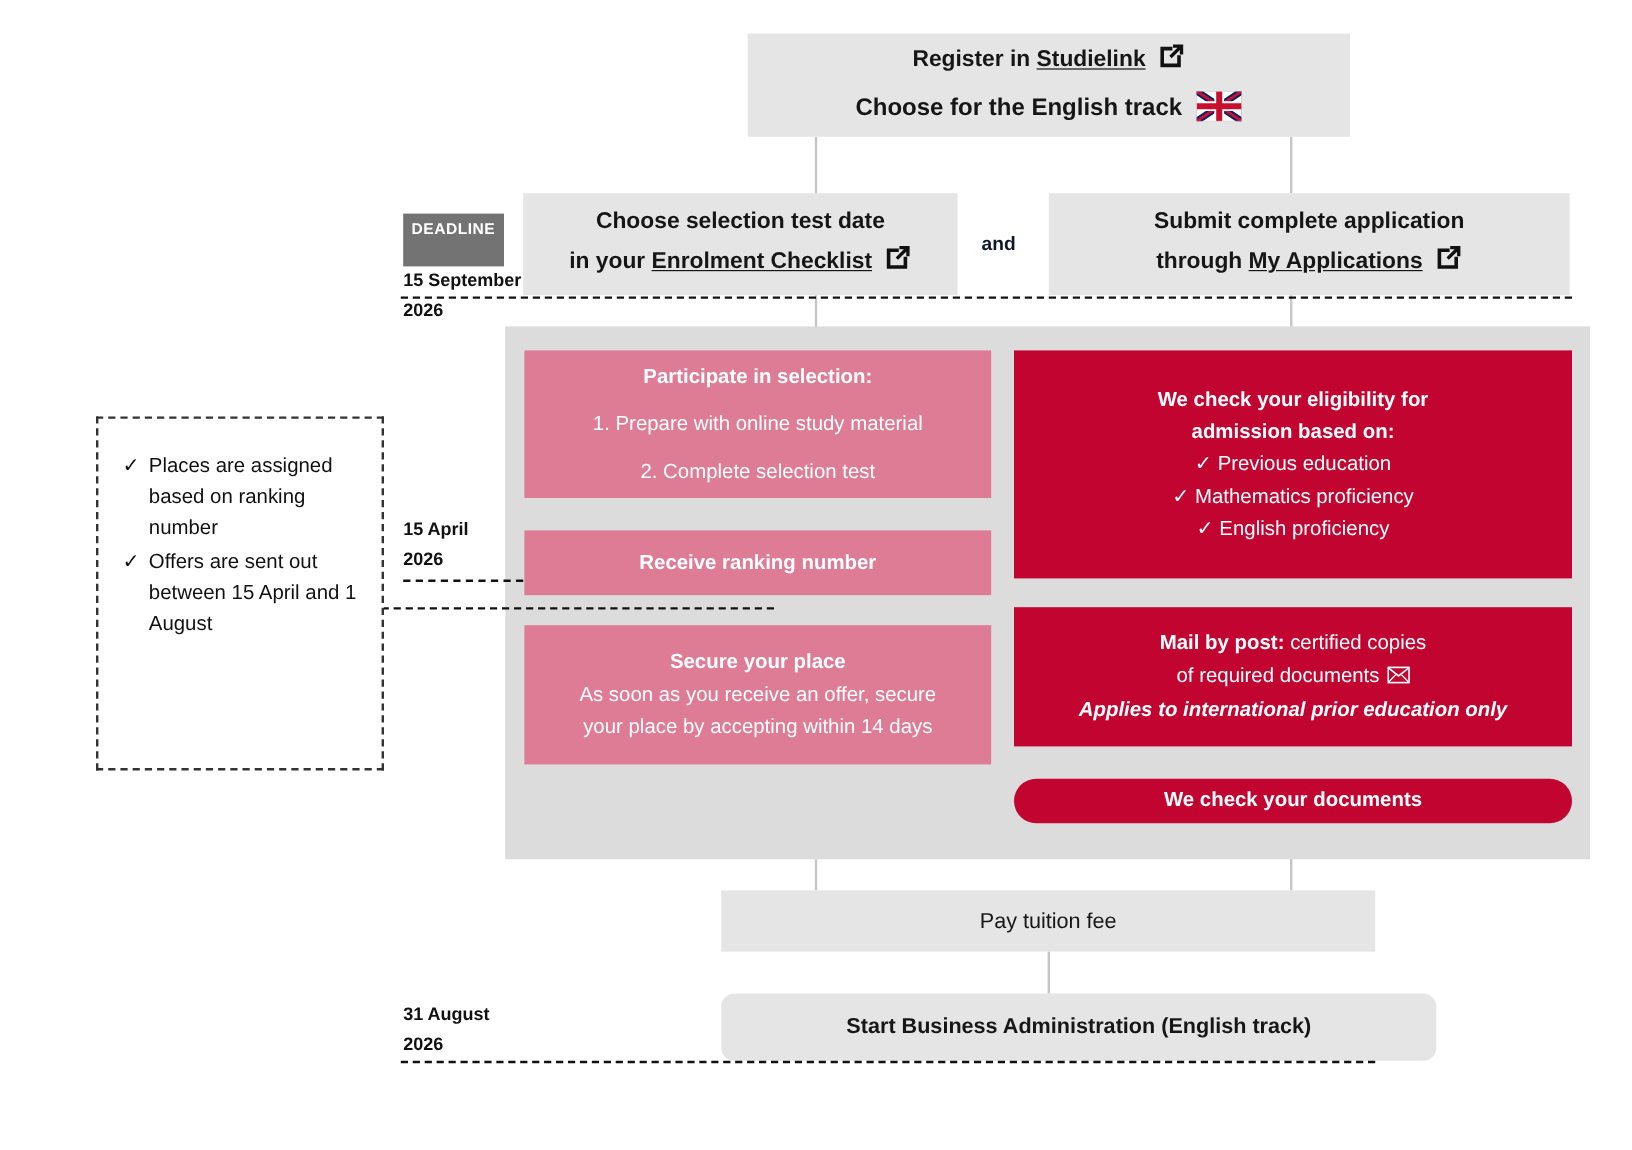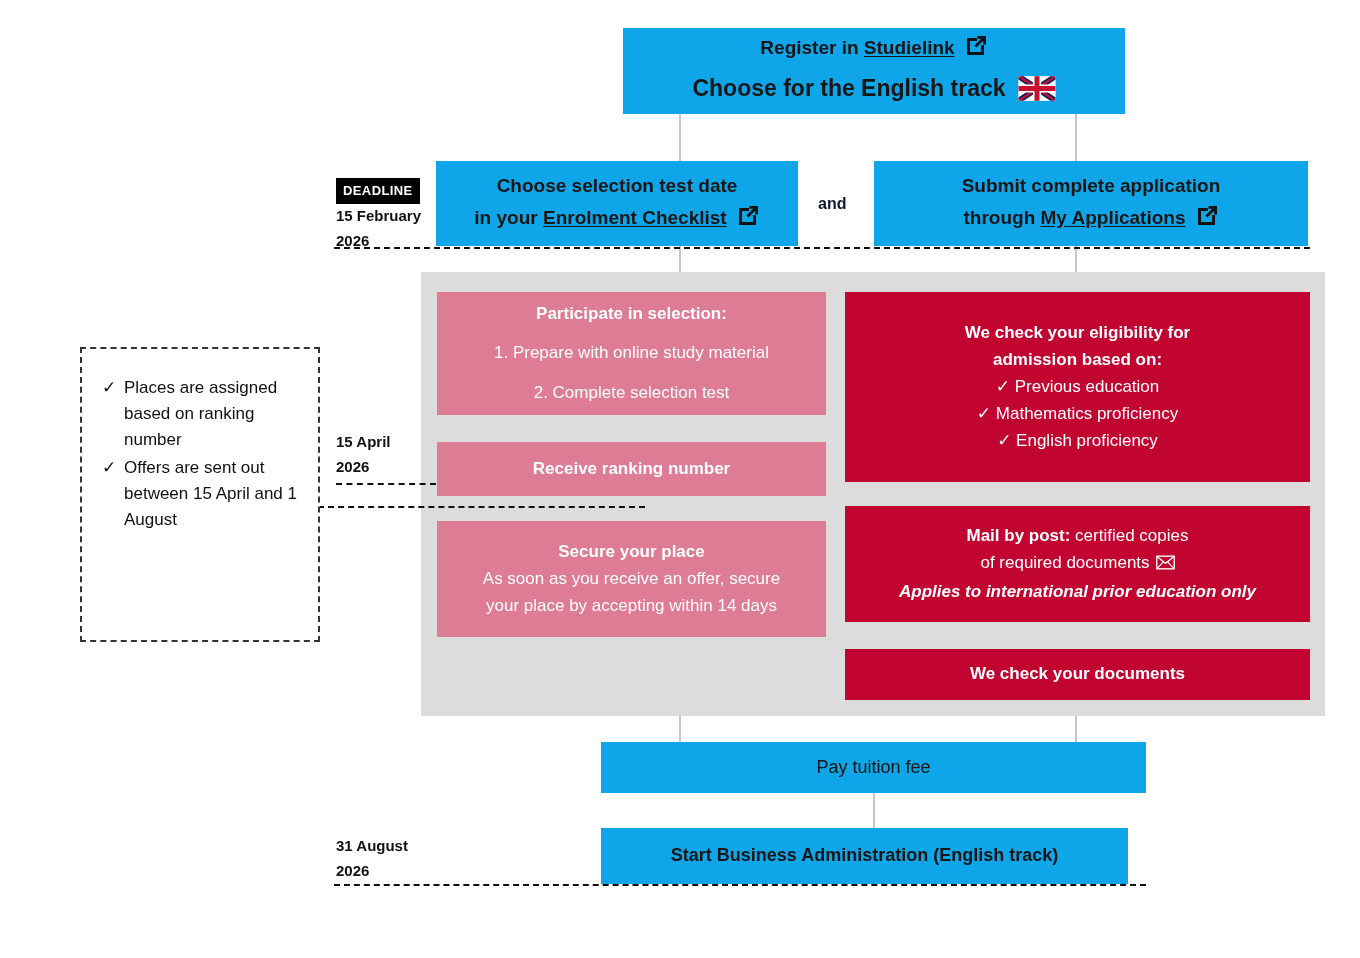--- a/index.html
+++ b/index.html
@@ -7,41 +7,41 @@
     width:1360px;height:958px;
     font-family:"Liberation Sans", sans-serif;
     color:#1a1a1a;
     overflow:hidden;
   }
   #stage{position:relative;width:1360px;height:958px;}
 
   
   .box{position:absolute;box-sizing:border-box;display:flex;flex-direction:column;
        align-items:center;justify-content:center;text-align:center;}
-  .grey{background:#0ea5e9;color:#161616;}
+  .grey{background:#e5e5e5;color:#161616;}
   .pink{background:#de7c95;color:#ffffff;}
   .red{background:#c20430;color:#ffffff;}
   .grey-panel{position:absolute;background:#dcdcdc;box-sizing:border-box;}
 
   .ln{line-height:1.30;white-space:nowrap;}
   .b{font-weight:bold;}
   .it{font-style:italic;}
 
   
   .vline{position:absolute;width:2px;background:#c6c6c6;}
 
   
   .dashrule{position:absolute;height:0;border-top:2px dashed #111111;}
   .dashrule-thin{position:absolute;height:0;border-top:2px dashed #111111;}
 
   
   .deadline-badge{
-    display:inline-block;background:#000000;color:#ffffff;
+    display:inline-block;background:#737373;color:#ffffff;
     font-size:13px;font-weight:bold;letter-spacing:.4px;
-    padding:2px 7px 3px 7px;
+    padding:2px 7px 21px 7px;
   }
   .datelabel{position:absolute;font-size:15px;font-weight:bold;color:#111111;line-height:1.65;}
 
   
   .note{
     position:absolute;box-sizing:border-box;
     border:2px dashed #333333;background:#ffffff;
     padding:26px 18px 20px 20px;
   }
   .note ul{list-style:none;margin:0;padding:0;}
@@ -77,37 +77,37 @@
 
   <div class="box grey" style="left:623px;top:28px;width:502px;height:86px;">
     <div class="ln b" style="font-size:19px;">
       <span>Register in </span><span class="u">Studielink</span><span class="extlink">
         <svg width="24" height="24" viewBox="0 0 24 24" aria-hidden="true">
           <path d="M3 5 H13 V8 H6 V19 H17 V12 H20 V22 H3 Z" fill="#111"></path>
           <path d="M13.5 3 H22 V11.5 H19.2 V7.7 L12.4 14.5 L10.4 12.5 L17.2 5.7 H13.5 Z" fill="#111"></path>
         </svg>
       </span>
     </div>
-    <div class="ln b" style="font-size:23px;margin-top:10px;">
+    <div class="ln b" style="font-size:20px;margin-top:10px;">
       <span>Choose for the English track</span><span class="flagwrap">
         <svg width="38" height="25" viewBox="0 0 60 40" aria-hidden="true">
           <rect width="60" height="40" fill="#ffffff"></rect>
           <path d="M0,0 L60,40 M60,0 L0,40" stroke="#012169" stroke-width="9"></path>
           <path d="M0,0 L60,40 M60,0 L0,40" stroke="#C8102E" stroke-width="4"></path>
           <path d="M30,0 V40 M0,20 H60" stroke="#ffffff" stroke-width="13"></path>
           <path d="M30,0 V40 M0,20 H60" stroke="#C8102E" stroke-width="8"></path>
           <rect x="0" y="0" width="60" height="40" fill="none" stroke="#b9b9b9" stroke-width="1"></rect>
         </svg>
       </span>
     </div>
   </div>
 
   <div class="datelabel" style="left:336px;top:178px;">
     <span class="deadline-badge">DEADLINE</span><br>
-    <span>15 February</span><br>
+    <span>15 September</span><br>
     <span>2026</span>
   </div>
 
   <div class="box grey" style="left:436px;top:161px;width:362px;height:85px;">
     <div class="ln b" style="font-size:19px;">Choose selection test date</div>
     <div class="ln b" style="font-size:19px;margin-top:4px;">
       <span>in your </span><span class="u">Enrolment Checklist</span><span class="extlink">
         <svg width="24" height="24" viewBox="0 0 24 24" aria-hidden="true">
           <path d="M3 5 H13 V8 H6 V19 H17 V12 H20 V22 H3 Z" fill="#111"></path>
           <path d="M13.5 3 H22 V11.5 H19.2 V7.7 L12.4 14.5 L10.4 12.5 L17.2 5.7 H13.5 Z" fill="#111"></path>
@@ -183,34 +183,34 @@
     <div class="ln" style="font-size:17px;margin-top:5px;">
       <span>✓</span>
       <span>Mathematics proficiency</span>
     </div>
     <div class="ln" style="font-size:17px;margin-top:5px;">
       <span>✓</span>
       <span>English proficiency</span>
     </div>
   </div>
 
-  <div class="box red" style="left:845px;top:649px;width:465px;height:51px;">
+  <div class="box red" style="left:845px;top:649px;width:465px;height:37px;border-radius:20px;">
     <div class="ln b" style="font-size:17px;">We check your documents</div>
   </div>
 
   <div class="box grey" style="left:601px;top:742px;width:545px;height:51px;">
     <div class="ln" style="font-size:18px;">Pay tuition fee</div>
   </div>
 
   <div class="datelabel" style="left:336px;top:834px;">
     <span>31 August</span><br>
     <span>2026</span>
   </div>
 
-  <div class="box grey" style="left:601px;top:828px;width:527px;height:56px;">
+  <div class="box grey" style="left:601px;top:828px;width:596px;height:56px;border-radius:11px;">
     <div class="ln b" style="font-size:18px;">Start Business Administration (English track)</div>
   </div>
 
   <div class="dashrule" style="left:334px;top:884px;width:812px;"></div>
 
   <div class="note" style="left:80px;top:347px;width:240px;height:295px;">
     <ul>
       <li>
         <span class="ck">✓</span><span>Places are assigned based on ranking number</span>
       </li>

